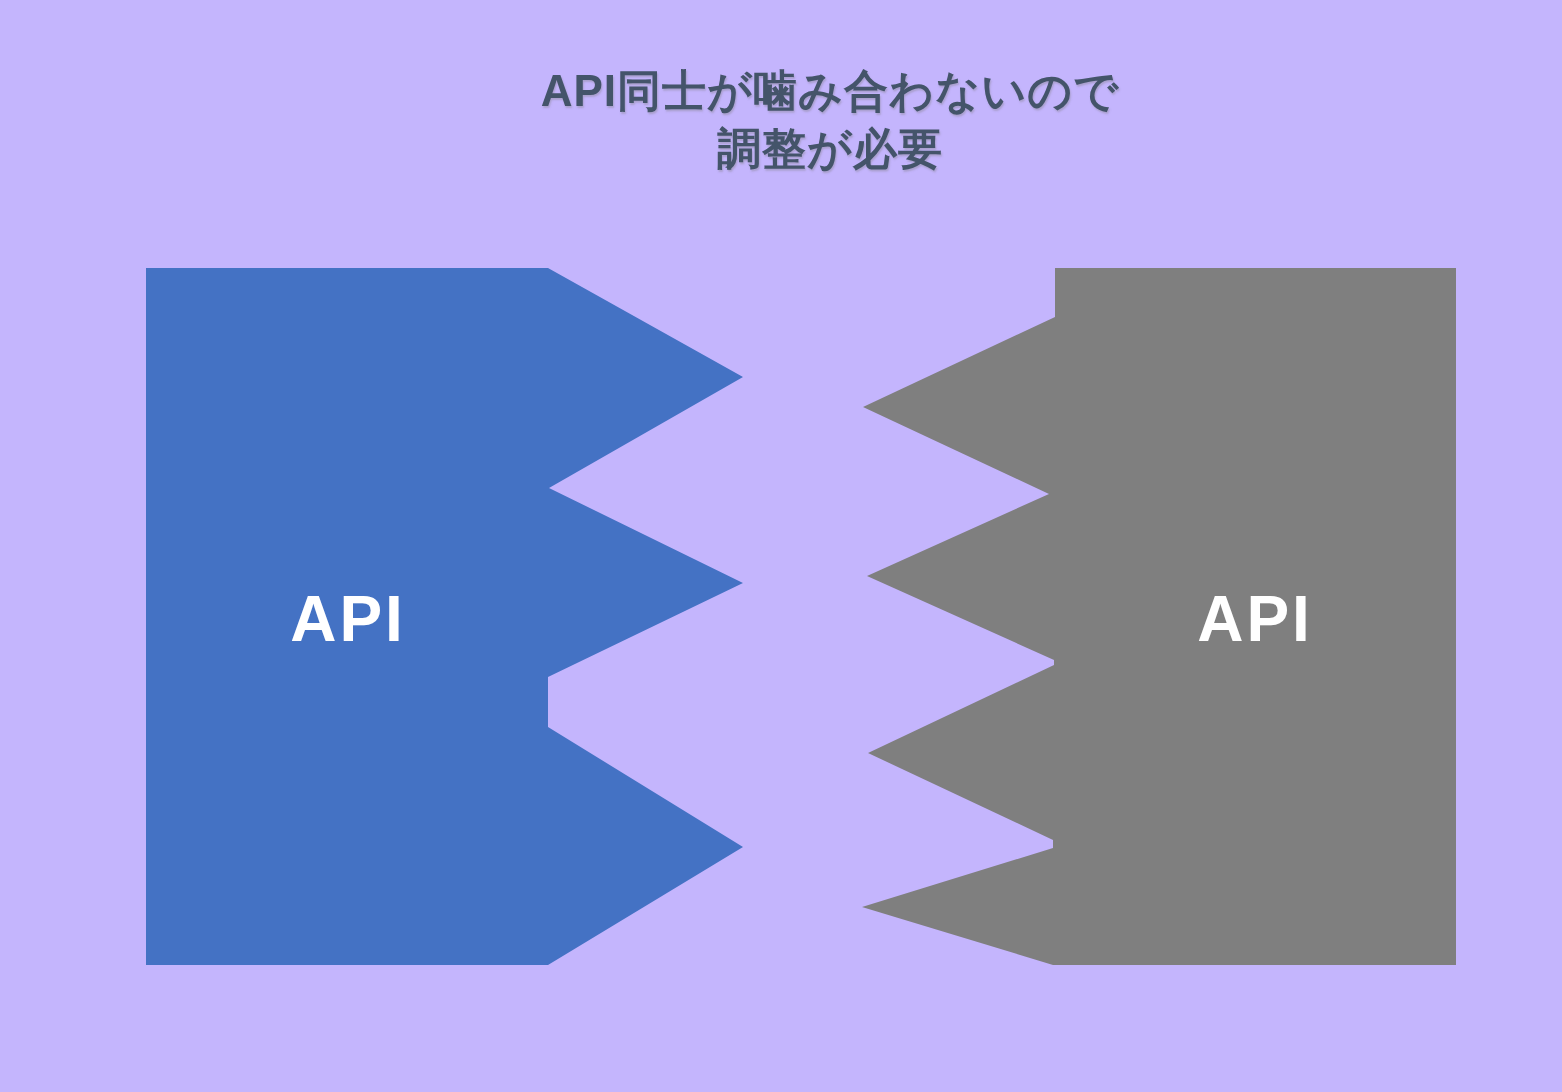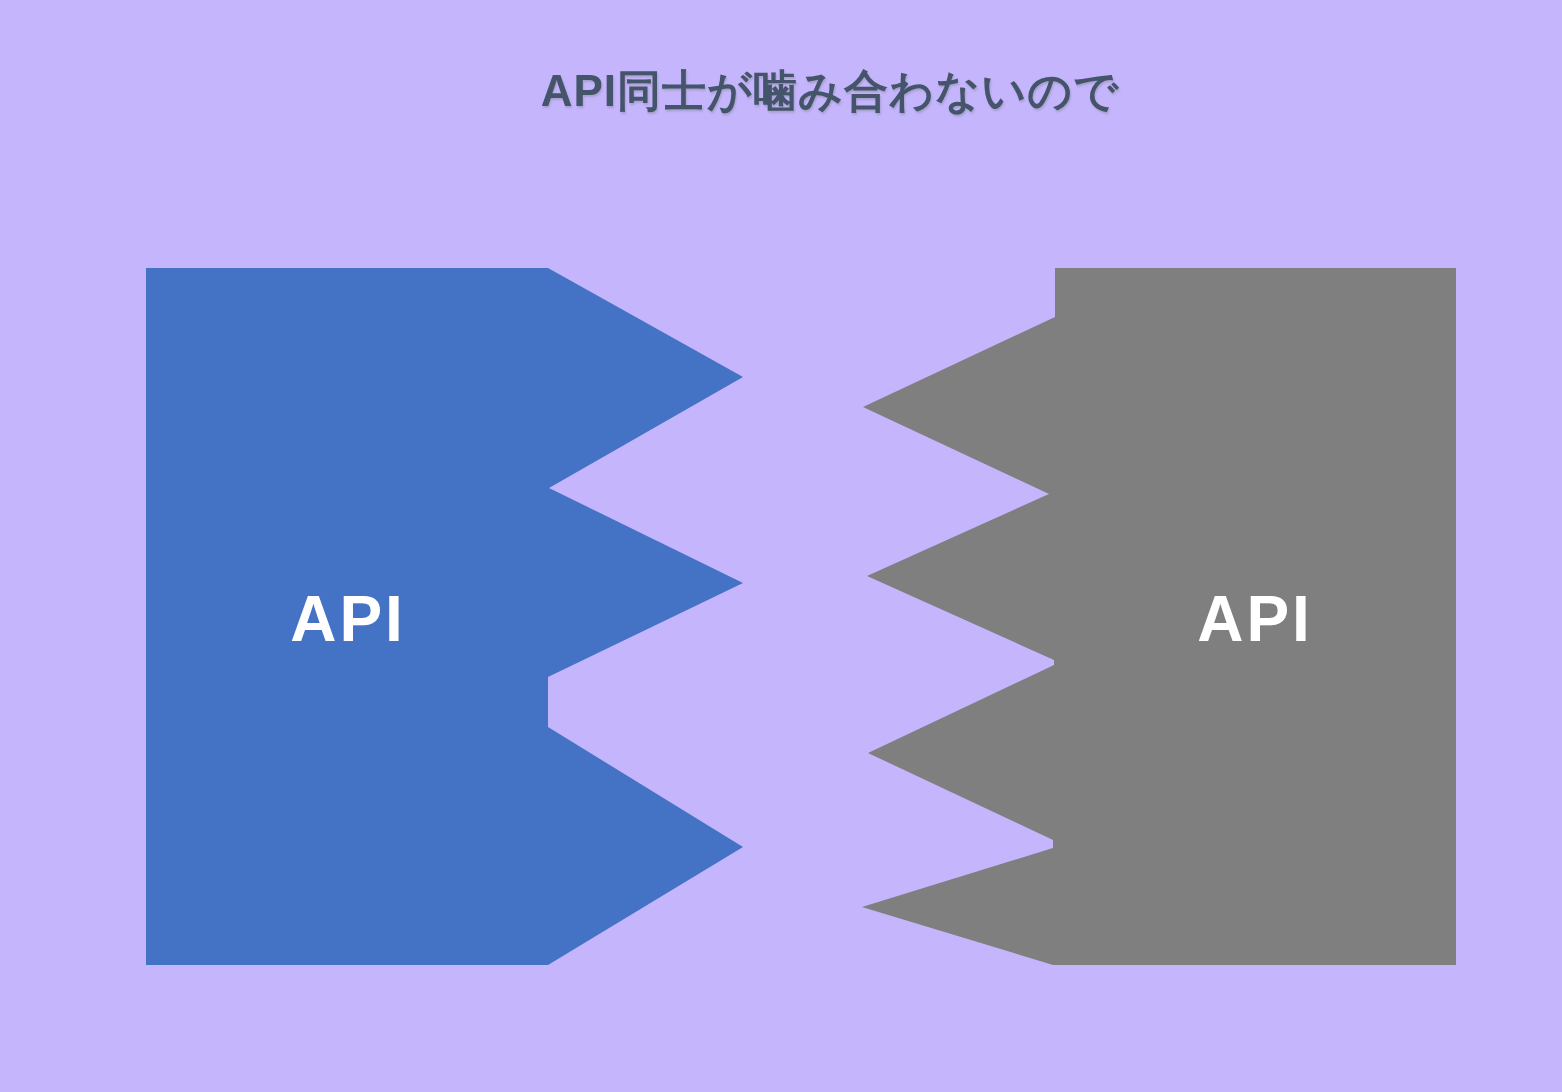--- a/index.html
+++ b/index.html
@@ -46,20 +46,21 @@
     letter-spacing: 3px;
   }
 </style>
 </head>
 <body>
 
 <div class="canvas">
 
   <div class="slide-title" style="color: rgb(68, 84, 106);">
     <span class="line">API同士が噛み合わないので</span>
+    <span class="line">調整が必要</span>
   </div>
 
   <svg class="diagram-svg" viewBox="0 0 1562 1092" xmlns="http://www.w3.org/2000/svg">
 
     <polygon points="146,268 548,268 743,377 549,488 743,583 548,677 548,727 743,847 548,965 146,965" fill="#4472C4"></polygon>
 
     <polygon points="1055,268 1456,268 1456,965 1053,965 862,907 1053,848 1053,840 868,753 1054,665 1054,660 867,576 1049,494 863,407 1055,317" fill="#7F7F7F"></polygon>
 
     <text class="api-label" x="348" y="641" text-anchor="middle" fill="#FFFFFF">API</text>
 

